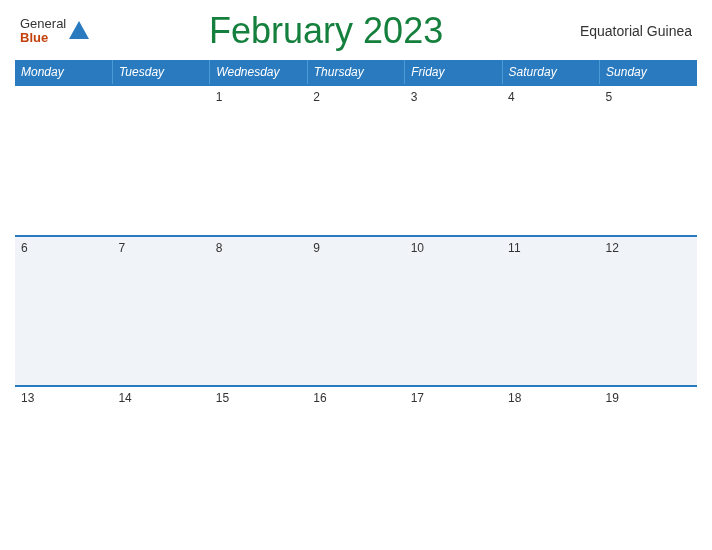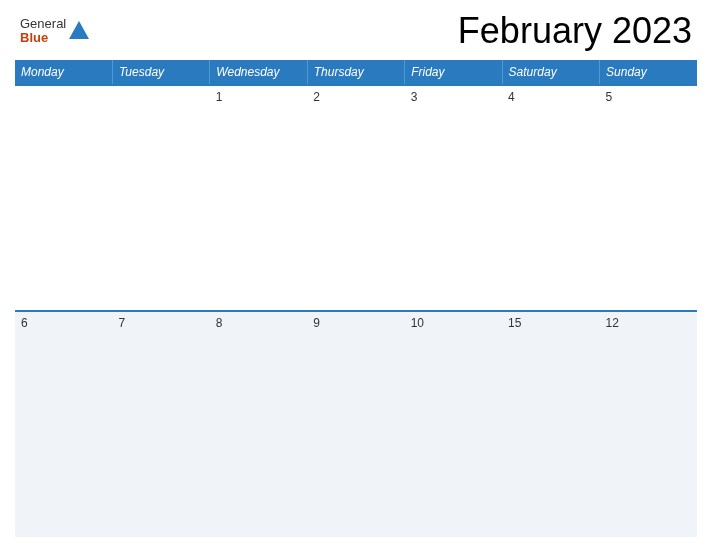--- a/index.html
+++ b/index.html
@@ -47,22 +47,22 @@
     }
     .logo-icon {
       width: 22px;
       height: 22px;
       margin-left: 2px;
       margin-bottom: 2px;
     }
     .month-title {
       font-size: 36px;
       font-weight: normal;
-      color: #000000;
-      text-align: right;
+      color: #15803d;
+      text-align: center;
       flex: 1;
     }
     .country {
       font-size: 14px;
       color: #333;
       text-align: right;
       min-width: 130px;
     }
     .calendar-table {
       width: 100%;
@@ -121,20 +121,21 @@
       <div class="logo-text">
         <span class="general">General</span>
         <span class="blue">Blue</span>
       </div>
 
       <svg class="logo-icon" viewBox="0 0 22 22" xmlns="http://www.w3.org/2000/svg">
         <polygon points="11,2 21,20 1,20" fill="#2a7abf"></polygon>
       </svg>
     </div>
     <div class="month-title">February 2023</div>
+    <div class="country">Equatorial Guinea</div>
   </div>
 
   <table class="calendar-table">
     <thead>
       <tr>
         <th>Monday</th>
         <th>Tuesday</th>
         <th>Wednesday</th>
         <th>Thursday</th>
         <th>Friday</th>
@@ -151,18 +152,27 @@
           <td><span class="day-num">3</span></td>
           <td><span class="day-num">4</span></td>
           <td><span class="day-num">5</span></td>
         </tr>
         <tr>
           <td><span class="day-num">6</span></td>
           <td><span class="day-num">7</span></td>
           <td><span class="day-num">8</span></td>
           <td><span class="day-num">9</span></td>
           <td><span class="day-num">10</span></td>
+          <td><span class="day-num">11</span></td>
+          <td><span class="day-num">12</span></td>
+        </tr>
+        <tr>
+          <td><span class="day-num">13</span></td>
+          <td><span class="day-num">14</span></td>
           <td><span class="day-num">15</span></td>
-          <td><span class="day-num">12</span></td>
+          <td><span class="day-num">16</span></td>
+          <td><span class="day-num">17</span></td>
+          <td><span class="day-num">18</span></td>
+          <td><span class="day-num">19</span></td>
         </tr>
       </tbody>
   </table>
 </div>
 
 </body></html>

